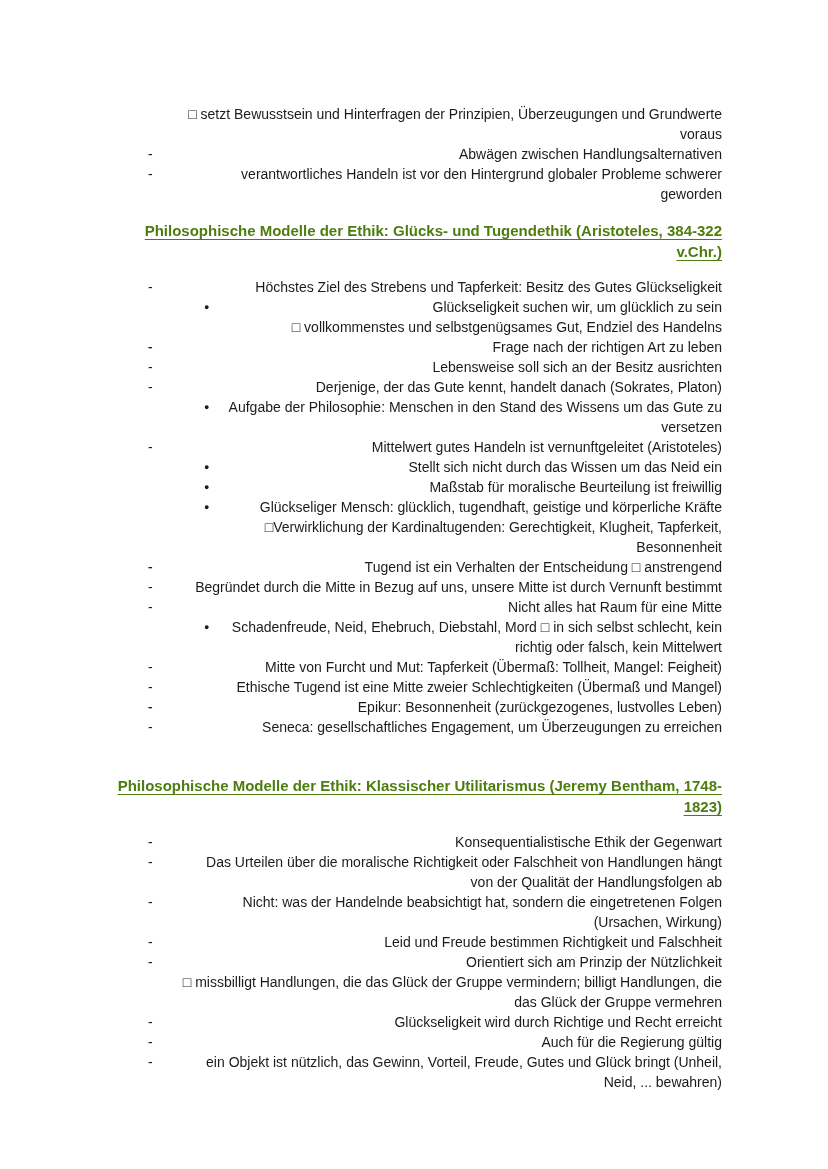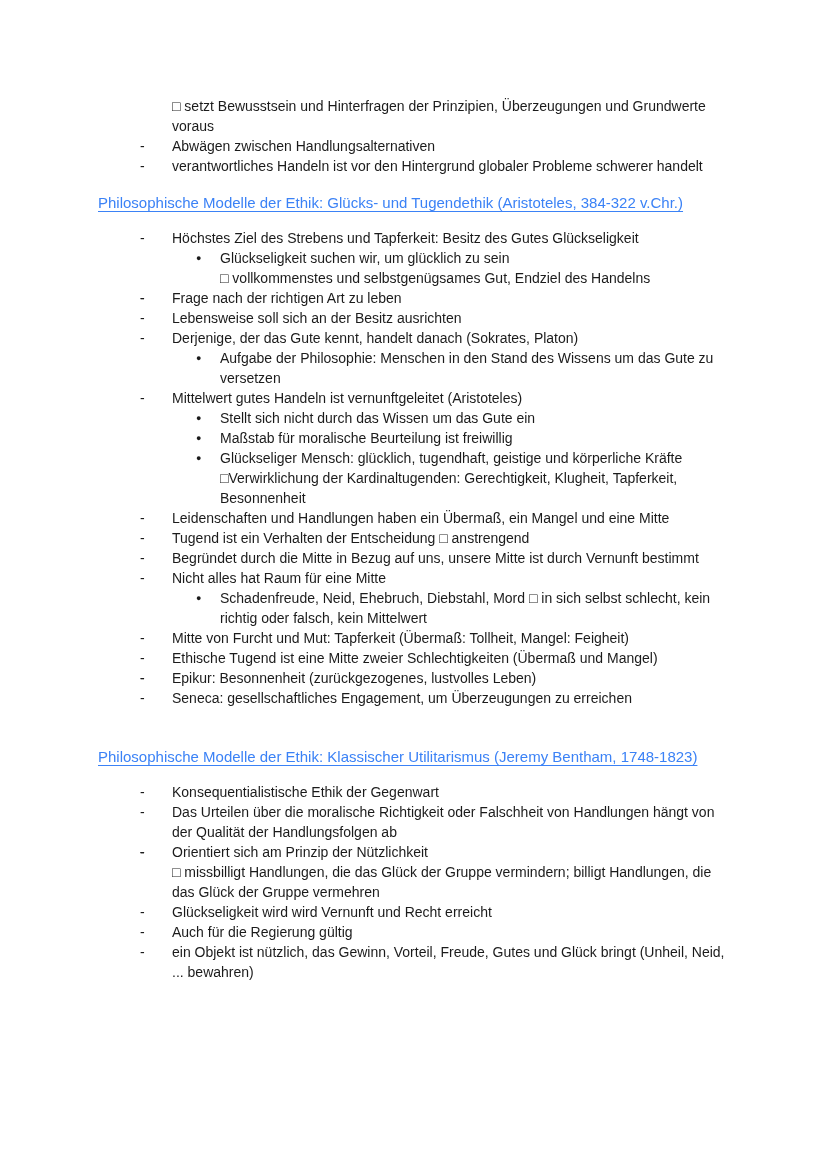--- a/index.html
+++ b/index.html
@@ -13,29 +13,29 @@
     height: 1169px;
     box-sizing: border-box;
     padding: 96px 98px 0 98px;
     background: #ffffff;
     font-family: "Liberation Sans", "DejaVu Sans", sans-serif;
     font-size: 14px;
     line-height: 20px;
     color: #1b1b1b;
     overflow: hidden;
   }
-  .section { margin: 0; }
+  .section { margin: 8px; text-align: right; }
   .section-heading {
     font-size: 15px;
-    font-weight: normal;
+    font-weight: bold;
     line-height: 21px;
     margin: 16px 0 15px 0;
     text-decoration: underline;
     text-underline-offset: 3px;
-    color: #3b82f6;
+    color: #4d7c0f;
   }
   .section.gap-large .section-heading { margin-top: 38px; }
   .item {
     position: relative;
     margin: 0;
   }
   .item .marker {
     position: absolute;
     top: 0;
   }
@@ -59,21 +59,21 @@
       <div class="section">
         <div class="item lvl1">
           <span class="text">□ setzt Bewusstsein und Hinterfragen der Prinzipien, Überzeugungen und Grundwerte voraus</span>
         </div>
         <div class="item lvl1">
           <span class="marker dash">-</span>
           <span class="text">Abwägen zwischen Handlungsalternativen</span>
         </div>
         <div class="item lvl1">
           <span class="marker dash">-</span>
-          <span class="text">verantwortliches Handeln ist vor den Hintergrund globaler Probleme schwerer handelt</span>
+          <span class="text">verantwortliches Handeln ist vor den Hintergrund globaler Probleme schwerer geworden</span>
         </div>
       </div>
       <div class="section">
         <h2 class="section-heading">Philosophische Modelle der Ethik: Glücks- und Tugendethik (Aristoteles, 384-322 v.Chr.)</h2>
         <div class="item lvl1">
           <span class="marker dash">-</span>
           <span class="text">Höchstes Ziel des Strebens und Tapferkeit: Besitz des Gutes Glückseligkeit</span>
         </div>
         <div class="item lvl2">
           <span class="marker bullet">●</span>
@@ -100,36 +100,35 @@
         <div class="item lvl2">
           <span class="marker bullet">●</span>
           <span class="text">Aufgabe der Philosophie: Menschen in den Stand des Wissens um das Gute zu versetzen</span>
         </div>
         <div class="item lvl1">
           <span class="marker dash">-</span>
           <span class="text">Mittelwert gutes Handeln ist vernunftgeleitet (Aristoteles)</span>
         </div>
         <div class="item lvl2">
           <span class="marker bullet">●</span>
-          <span class="text">Stellt sich nicht durch das Wissen um das Gute ein</span>
+          <span class="text">Stellt sich nicht durch das Wissen um das Neid ein</span>
         </div>
         <div class="item lvl2">
           <span class="marker bullet">●</span>
           <span class="text">Maßstab für moralische Beurteilung ist freiwillig</span>
         </div>
         <div class="item lvl2">
           <span class="marker bullet">●</span>
           <span class="text">Glückseliger Mensch: glücklich, tugendhaft, geistige und körperliche Kräfte</span>
         </div>
         <div class="item lvl3">
           <span class="text">□Verwirklichung der Kardinaltugenden: Gerechtigkeit, Klugheit, Tapferkeit, Besonnenheit</span>
         </div>
         <div class="item lvl1">
           <span class="marker dash">-</span>
-          <span class="text">Leidenschaften und Handlungen haben ein Übermaß, ein Mangel und eine Mitte</span>
         </div>
         <div class="item lvl1">
           <span class="marker dash">-</span>
           <span class="text">Tugend ist ein Verhalten der Entscheidung □ anstrengend</span>
         </div>
         <div class="item lvl1">
           <span class="marker dash">-</span>
           <span class="text">Begründet durch die Mitte in Bezug auf uns, unsere Mitte ist durch Vernunft bestimmt</span>
         </div>
         <div class="item lvl1">
@@ -165,34 +164,36 @@
         <div class="item lvl1">
           <span class="marker dash">-</span>
           <span class="text">Konsequentialistische Ethik der Gegenwart</span>
         </div>
         <div class="item lvl1">
           <span class="marker dash">-</span>
           <span class="text">Das Urteilen über die moralische Richtigkeit oder Falschheit von Handlungen hängt von der Qualität der Handlungsfolgen ab</span>
         </div>
         <div class="item lvl1">
           <span class="marker dash">-</span>
-        </div>
-        <div class="item lvl1">
-          <span class="marker dash">-</span>
+          <span class="text">Nicht: was der Handelnde beabsichtigt hat, sondern die eingetretenen Folgen (Ursachen, Wirkung)</span>
+        </div>
+        <div class="item lvl1">
+          <span class="marker dash">-</span>
+          <span class="text">Leid und Freude bestimmen Richtigkeit und Falschheit</span>
         </div>
         <div class="item lvl1">
           <span class="marker dash">-</span>
           <span class="text">Orientiert sich am Prinzip der Nützlichkeit</span>
         </div>
         <div class="item lvl1">
           <span class="text">□ missbilligt Handlungen, die das Glück der Gruppe vermindern; billigt Handlungen, die das Glück der Gruppe vermehren</span>
         </div>
         <div class="item lvl1">
           <span class="marker dash">-</span>
-          <span class="text">Glückseligkeit wird wird Vernunft und Recht erreicht</span>
+          <span class="text">Glückseligkeit wird durch Richtige und Recht erreicht</span>
         </div>
         <div class="item lvl1">
           <span class="marker dash">-</span>
           <span class="text">Auch für die Regierung gültig</span>
         </div>
         <div class="item lvl1">
           <span class="marker dash">-</span>
           <span class="text">ein Objekt ist nützlich, das Gewinn, Vorteil, Freude, Gutes und Glück bringt (Unheil, Neid, ... bewahren)</span>
         </div>
       </div>

